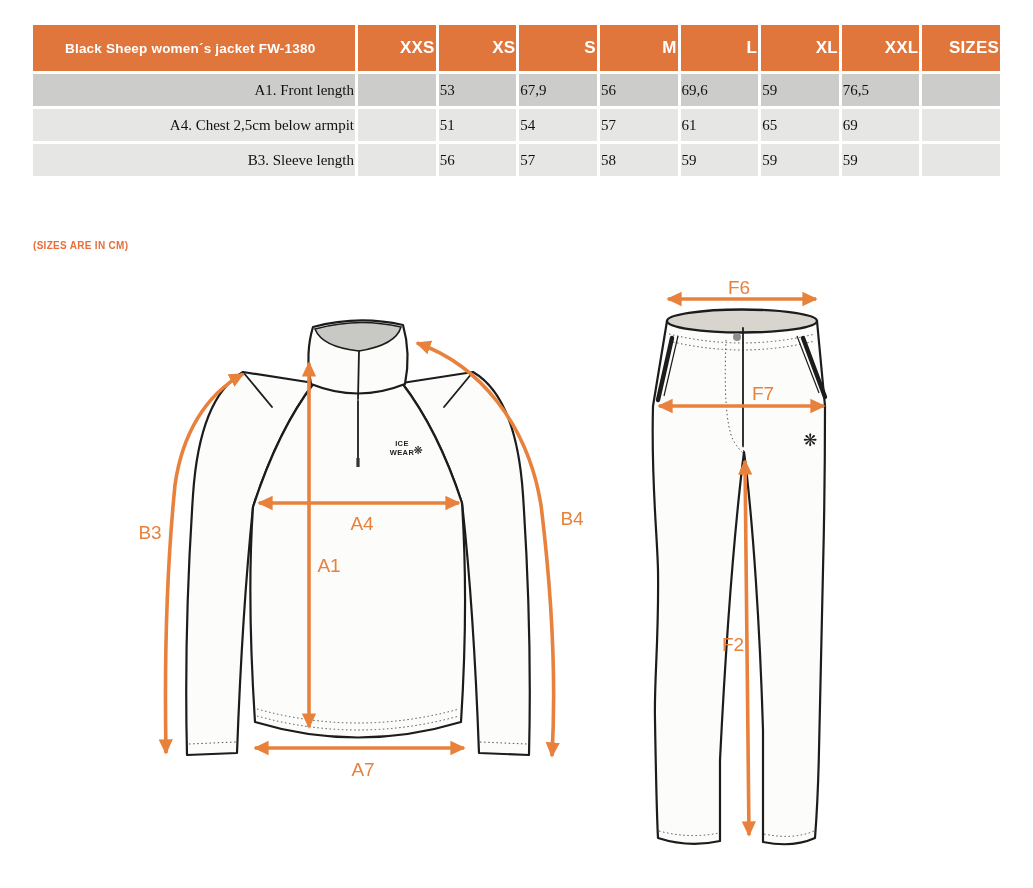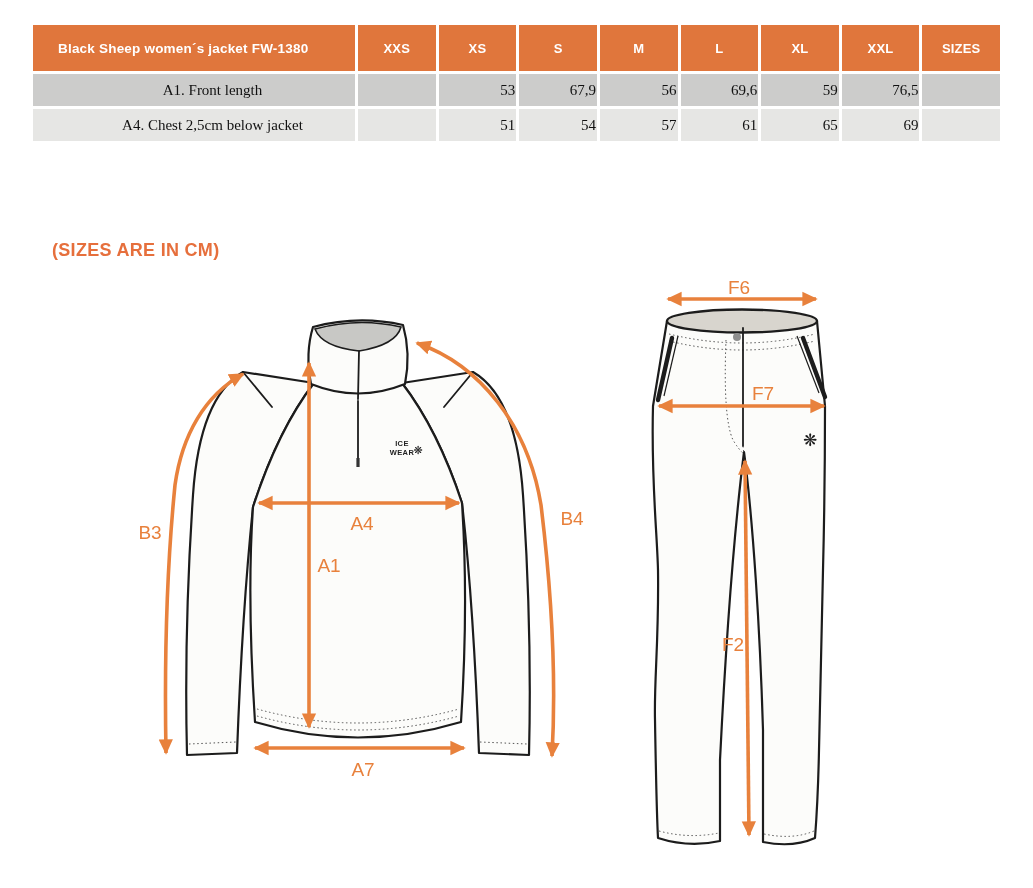--- a/index.html
+++ b/index.html
@@ -4,31 +4,31 @@
 <style>
   html,body{margin:0;padding:0;background:#ffffff;}
   .page{position:relative;width:1033px;height:888px;background:#fff;overflow:hidden;
         font-family:"Liberation Sans",sans-serif;}
 
   
   table.size-table{position:absolute;left:30px;top:22px;width:973px;
     border-collapse:separate;border-spacing:3px;table-layout:fixed;}
   table.size-table col.c-label{width:322px;}
   table.size-table th{background:var(--header-orange);color:#ffffff;
-    font-weight:bold;font-size:13px;height:44px;text-align:center;letter-spacing:.2px;}
-  table.size-table th.t-title{text-align:left;padding-left:25px;font-size:13.5px;}
+    font-weight:bold;font-size:17px;height:44px;text-align:right;letter-spacing:.2px;}
+  table.size-table th.t-title{text-align:left;padding-left:32px;font-size:13.5px;}
   table.size-table td{height:30px;font-family:"Liberation Serif",serif;
-    font-size:15px;color:#111;text-align:right;vertical-align:middle;}
-  table.size-table td.rl{text-align:center;padding-left:38px;}
+    font-size:15px;color:#111;text-align:left;vertical-align:middle;}
+  table.size-table td.rl{text-align:right;padding-left:38px;}
   tr.dark td{background:var(--row-dark);}
   tr.light td{background:var(--row-light);}
 
   
-  .caption{position:absolute;left:52px;top:240px;color:var(--caption-orange);
-    font-size:18px;font-weight:bold;letter-spacing:.3px;}
+  .caption{position:absolute;left:33px;top:240px;color:var(--caption-orange);
+    font-size:10px;font-weight:bold;letter-spacing:.3px;}
 
   
   svg.jacket{position:absolute;left:100px;top:295px;}
   svg.pants{position:absolute;left:635px;top:280px;}
   .garment{fill:var(--garment-fill);stroke:var(--outline);stroke-width:2.2;
     stroke-linejoin:round;stroke-linecap:round;}
   .seam{fill:none;stroke:var(--outline);stroke-width:1.8;stroke-linecap:round;}
   .thin{fill:none;stroke:var(--outline);stroke-width:1.2;}
   .stitch{fill:none;stroke:#555;stroke-width:1;stroke-dasharray:1.5 2.6;}
   .thick{fill:none;stroke:var(--outline);stroke-width:4.4;stroke-linecap:round;}
@@ -76,28 +76,39 @@
         <td></td>
         <td>53</td>
         <td>67,9</td>
         <td>56</td>
         <td>69,6</td>
         <td>59</td>
         <td>76,5</td>
         <td></td>
       </tr>
       <tr class="light">
-        <td class="rl">A4. Chest 2,5cm below jacket</td>
+        <td class="rl">A4. Chest 2,5cm below armpit</td>
         <td></td>
         <td>51</td>
         <td>54</td>
         <td>57</td>
         <td>61</td>
         <td>65</td>
         <td>69</td>
+        <td></td>
+      </tr>
+      <tr class="light">
+        <td class="rl">B3. Sleeve length</td>
+        <td></td>
+        <td>56</td>
+        <td>57</td>
+        <td>58</td>
+        <td>59</td>
+        <td>59</td>
+        <td>59</td>
         <td></td>
       </tr>
     </tbody>
   </table>
 
   <div class="caption">(SIZES ARE IN CM)</div>
 
   <svg class="jacket" width="505" height="500" viewBox="0 0 505 500">
     <defs>
       <marker id="ah" viewBox="0 0 10 10" refX="8.6" refY="5" markerWidth="4.4" markerHeight="4.4" orient="auto-start-reverse">

